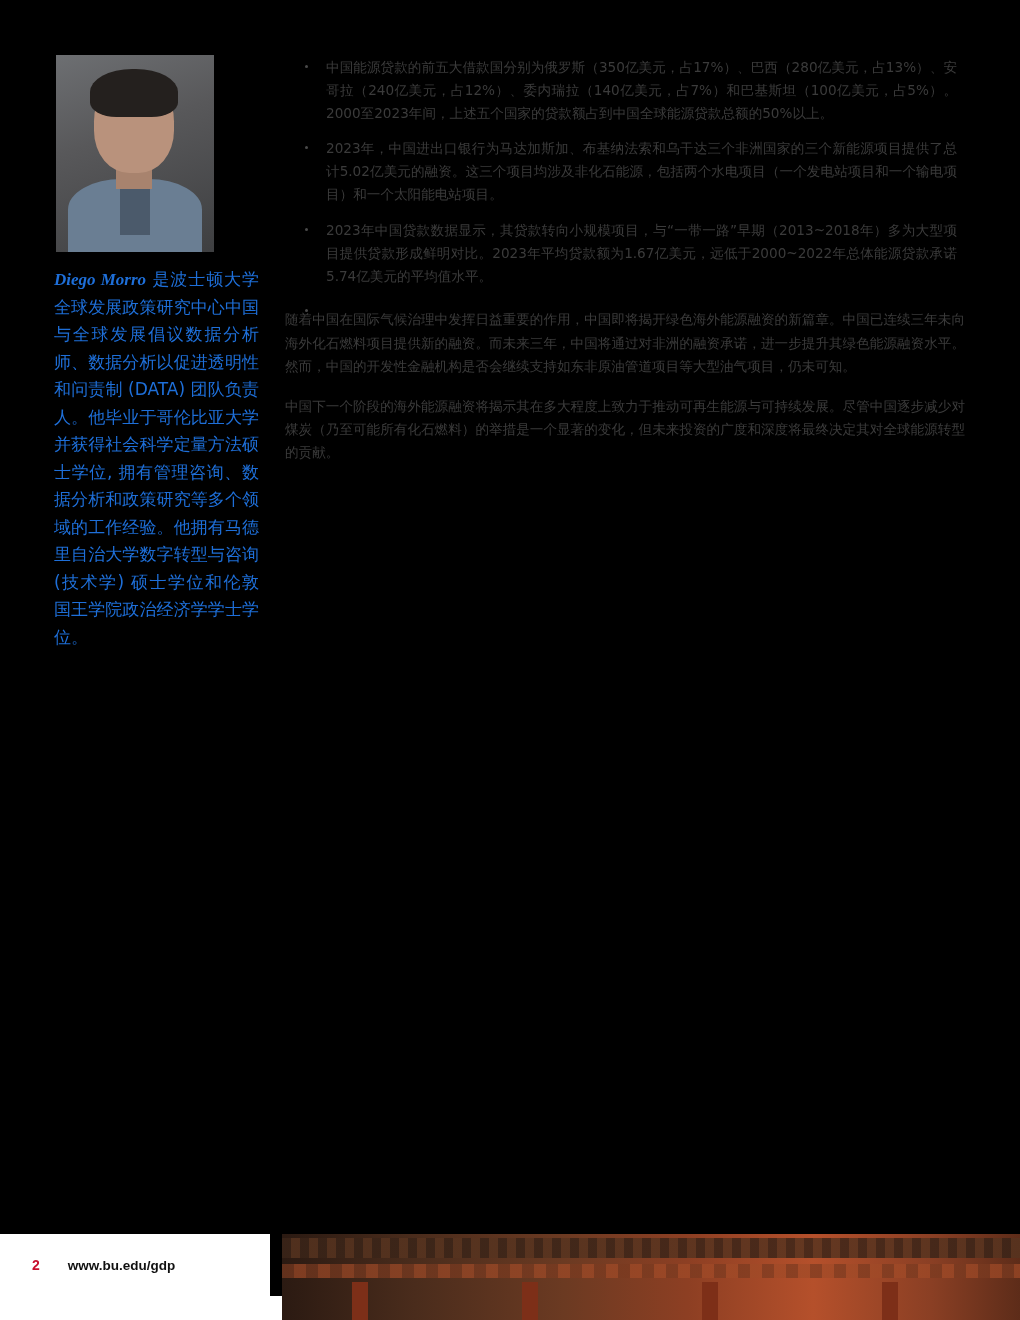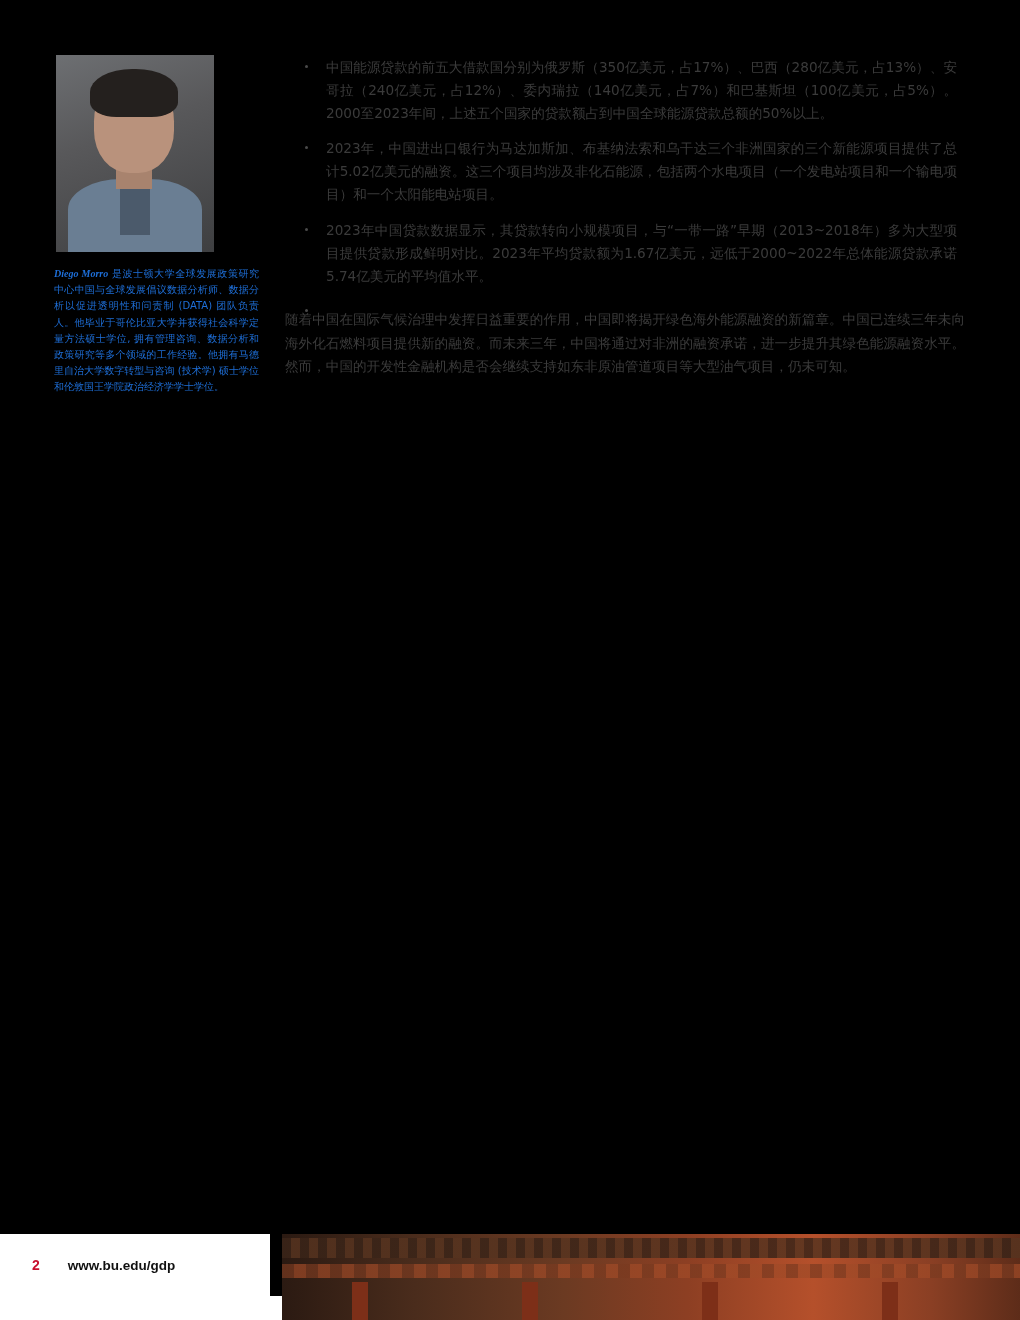--- a/index.html
+++ b/index.html
@@ -80,21 +80,21 @@
     left: 52px;
     top: 0;
     width: 30px;
     height: 56px;
     background: #4b5a6b;
     transform: rotate(0deg);
   }
   .author-bio {
     margin-top: 14px;
     color: #1e6fd9;
-    font-size: 10px;
+    font-size: 17px;
     line-height: 1.62;
     text-align: justify;
     font-family: "DejaVu Sans", sans-serif;
     width: 205px;
   }
   .author-name {
     font-style: italic;
     font-weight: bold;
     font-family: "Liberation Serif", serif;
     color: #1e6fd9;
@@ -244,20 +244,21 @@
 
   <div class="main-col">
     <ul class="bullets">
       <li><span class="dot"></span><span>中国能源贷款的前五大借款国分别为俄罗斯（350亿美元，占17%）、巴西（280亿美元，占13%）、安哥拉（240亿美元，占12%）、委内瑞拉（140亿美元，占7%）和巴基斯坦（100亿美元，占5%）。2000至2023年间，上述五个国家的贷款额占到中国全球能源贷款总额的50%以上。</span></li>
       <li><span class="dot"></span><span>2023年，中国进出口银行为马达加斯加、布基纳法索和乌干达三个非洲国家的三个新能源项目提供了总计5.02亿美元的融资。这三个项目均涉及非化石能源，包括两个水电项目（一个发电站项目和一个输电项目）和一个太阳能电站项目。</span></li>
       <li><span class="dot"></span><span>2023年中国贷款数据显示，其贷款转向小规模项目，与“一带一路”早期（2013~2018年）多为大型项目提供贷款形成鲜明对比。2023年平均贷款额为1.67亿美元，远低于2000~2022年总体能源贷款承诺5.74亿美元的平均值水平。</span></li>
       <li><span class="dot"></span></li>
     </ul>
     <div class="para-spacer"></div>
     <p class="para">随着中国在国际气候治理中发挥日益重要的作用，中国即将揭开绿色海外能源融资的新篇章。中国已连续三年未向海外化石燃料项目提供新的融资。而未来三年，中国将通过对非洲的融资承诺，进一步提升其绿色能源融资水平。然而，中国的开发性金融机构是否会继续支持如东非原油管道项目等大型油气项目，仍未可知。</p>
+    <p class="para">中国下一个阶段的海外能源融资将揭示其在多大程度上致力于推动可再生能源与可持续发展。尽管中国逐步减少对煤炭（乃至可能所有化石燃料）的举措是一个显著的变化，但未来投资的广度和深度将最终决定其对全球能源转型的贡献。</p>
   </div>
 
   <div class="footer">
     <div class="footer-left">
       <span class="page-num">2</span>
       <span class="footer-url">www.bu.edu/gdp</span>
     </div>
     <div class="footer-black"></div>
     <div class="footer-img">
       <div class="roof-band"></div>

